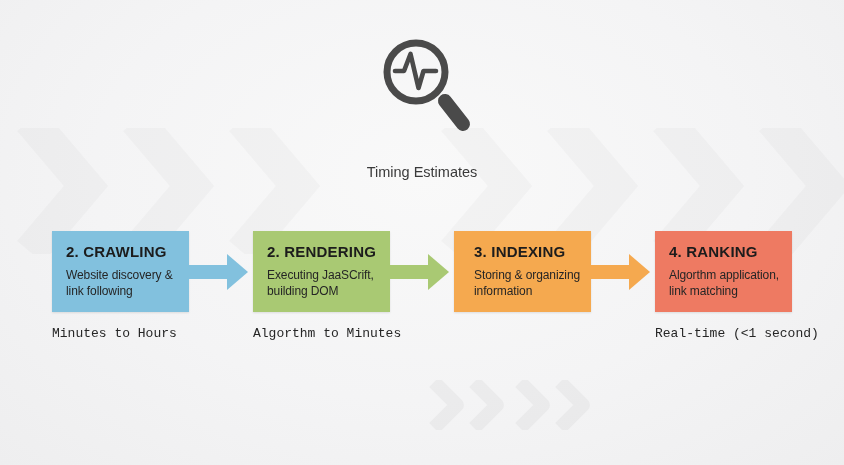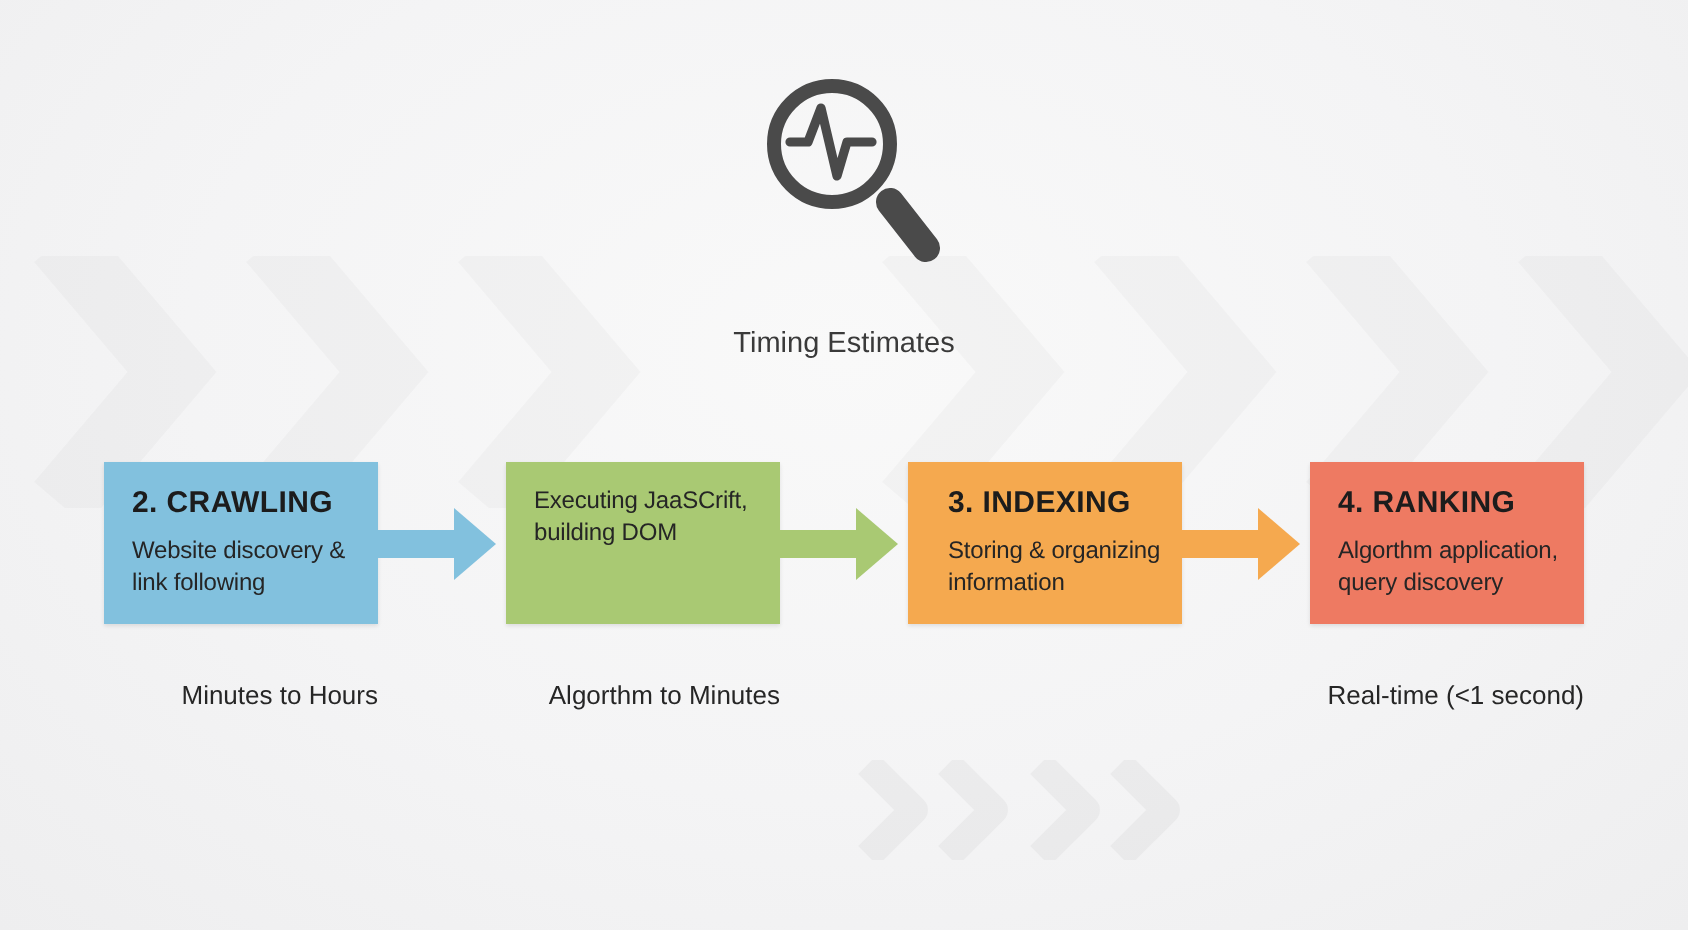--- a/index.html
+++ b/index.html
@@ -19,21 +19,21 @@
     font-size:14.5px;color:#3a3a3a;
   }
   .process{position:absolute;left:52px;top:231px;display:flex;align-items:flex-start;}
   .step{width:137px;flex:0 0 auto;}
   .box{
     height:81px;box-sizing:border-box;padding:12px 4px 0 14px;
     box-shadow:0 1px 2px rgba(0,0,0,.10);
   }
   .box-title{font-size:15px;font-weight:bold;color:#1c1c1c;margin-bottom:8px;letter-spacing:.2px;}
   .box-desc{font-size:12px;color:#252525;line-height:1.32;white-space:pre;letter-spacing:-.1px;}
-  .timing{margin-top:28px;text-align:right;font-size:13px;color:#262626;white-space:nowrap;}
+  .timing{margin-top:14px;text-align:left;font-size:13px;color:#262626;white-space:nowrap;font-family:Liberation Mono, monospace;}
   .arrow{width:64px;height:81px;flex:0 0 auto;display:flex;align-items:center;}
   .arrow-tail{flex:1 1 auto;height:14px;}
   .arrow-head{
     flex:0 0 auto;width:0;height:0;margin-right:5px;
     border-top:18px solid transparent;border-bottom:18px solid transparent;
     border-left:21px solid #999;
   }
 </style>
 </head>
 <body>
@@ -81,20 +81,21 @@
       <div class="timing">Minutes to Hours</div>
     </div>
 
     <div class="arrow">
       <div class="arrow-tail" style="background: rgb(130, 193, 222);"></div>
       <div class="arrow-head" style="border-left-color: rgb(130, 193, 222);"></div>
     </div>
 
     <div class="step">
       <div class="box" style="background: rgb(169, 201, 115);">
+        <div class="box-title">2. RENDERING</div>
         <div class="box-desc">Executing JaaSCrift,
 building DOM</div>
       </div>
       <div class="timing">Algorthm to Minutes</div>
     </div>
 
     <div class="arrow">
       <div class="arrow-tail" style="background: rgb(169, 201, 115);"></div>
       <div class="arrow-head" style="border-left-color: rgb(169, 201, 115);"></div>
     </div>
@@ -109,19 +110,19 @@
 
     <div class="arrow">
       <div class="arrow-tail" style="background: rgb(245, 169, 79);"></div>
       <div class="arrow-head" style="border-left-color: rgb(245, 169, 79);"></div>
     </div>
 
     <div class="step">
       <div class="box" style="background: rgb(238, 122, 98);">
         <div class="box-title">4. RANKING</div>
         <div class="box-desc">Algorthm application,
-query discovery</div>
+link matching</div>
       </div>
       <div class="timing">Real-time (&lt;1 second)</div>
     </div>
   </div>
 
 </div>
 
 </body></html>

